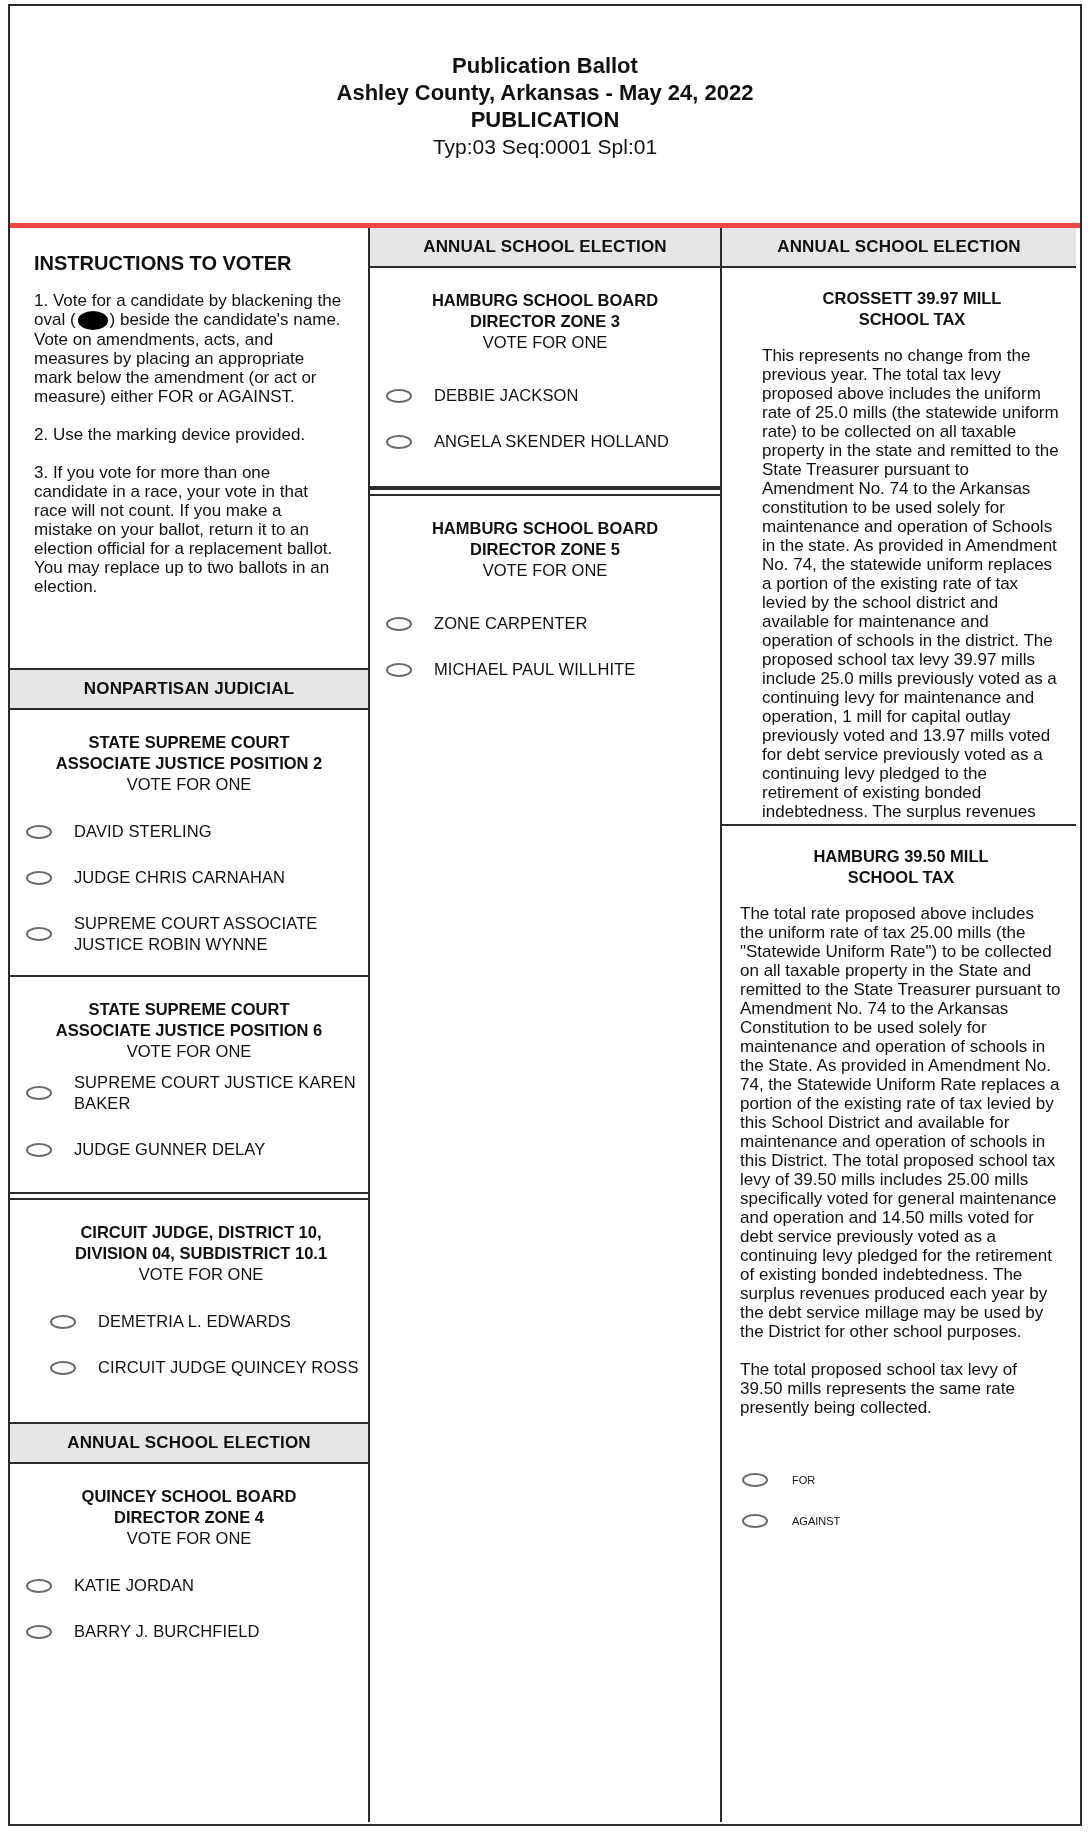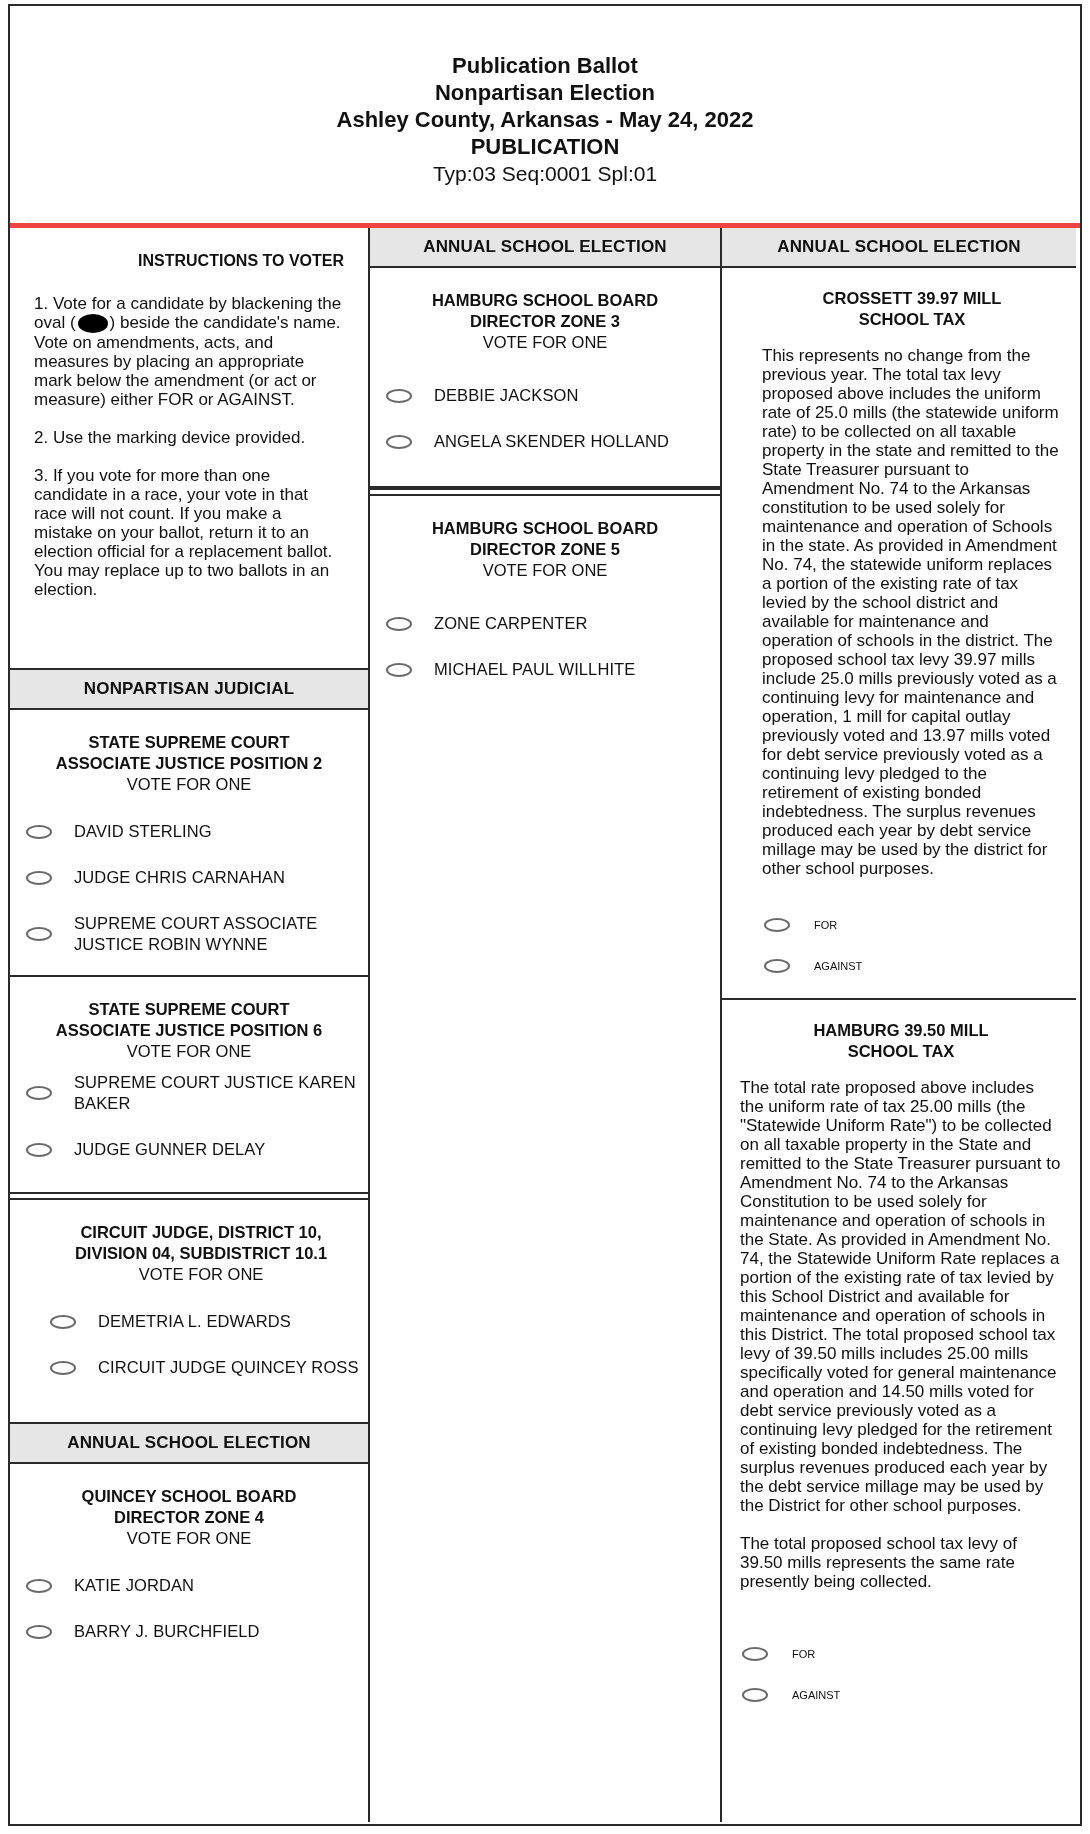--- a/index.html
+++ b/index.html
@@ -42,21 +42,21 @@
   .cands { margin-top:26px; }
   .cand-row { display:flex; align-items:center; margin:0 6px 25px 16px; }
   .oval {
     width:26px; height:14px; flex:0 0 26px;
     border:2px solid #6a6a6a; border-radius:50%;
     margin-right:22px; background:#fff;
   }
   .cand-name { font-size:16.5px; line-height:21px; letter-spacing:.1px; }
   
   .instructions { height:440px; padding:24px 24px 0 24px; overflow:hidden; }
-  .instructions h2 { font-size:16px; text-align:right; margin-bottom:24px; }
+  .instructions h2 { font-size:20px; text-align:left; margin-bottom:16px; }
   .instructions p { font-size:17px; line-height:19px; margin-bottom:19px; }
   .oval-filled {
     display:inline-block; width:30px; height:19px; background:#000;
     border-radius:50%; vertical-align:middle; margin:0 2px;
   }
   
   .measure { overflow:hidden; padding:0 14px 0 18px; }
   .measure .race-title { margin-top:20px; }
   .measure-body { font-size:17px; line-height:19px; margin-top:16px; }
   .measure-body + .measure-body { margin-top:19px; }
@@ -64,21 +64,20 @@
   .choice-row .oval { margin-right:24px; }
   .choice-label { font-size:11px; }
 </style>
 </head>
 <body>
 
 <div class="page">
 
   <div class="ballot-header">
     <div class="h-line">Publication Ballot</div>
-    <div class="h-line">Nonpartisan Election</div>
     <div class="h-line">Ashley County, Arkansas - May 24, 2022</div>
     <div class="h-line">PUBLICATION</div>
     <div class="h-sub">Typ:03 Seq:0001 Spl:01</div>
   </div>
 
   <div class="cols">
 
     <div class="col col-left">
 
       <div class="instructions">
@@ -213,21 +212,21 @@
           </div>
         </div>
       </div>
 
     </div>
 
     <div class="col col-right">
 
       <div class="graybar">ANNUAL SCHOOL ELECTION</div>
 
-      <div class="measure bb" style="height:732px;padding-left:40px;">
+      <div class="measure bb" style="height:558px;padding-left:40px;">
         <div class="race-title">
           <div>CROSSETT 39.97 MILL</div>
           <div>SCHOOL TAX</div>
         </div>
         <div class="measure-body">This represents no change from the previous year. The total tax levy proposed above includes the uniform rate of 25.0 mills (the statewide uniform rate) to be collected on all taxable property in the state and remitted to the State Treasurer pursuant to Amendment No. 74 to the Arkansas constitution to be used solely for maintenance and operation of Schools in the state. As provided in Amendment No. 74, the statewide uniform replaces a portion of the existing rate of tax levied by the school district and available for maintenance and operation of schools in the district. The proposed school tax levy 39.97 mills include 25.0 mills previously voted as a continuing levy for maintenance and operation, 1 mill for capital outlay previously voted and 13.97 mills voted for debt service previously voted as a continuing levy pledged to the retirement of existing bonded indebtedness. The surplus revenues produced each year by debt service millage may be used by the district for other school purposes.</div>
         <div class="choice-row" style="margin-top:40px;">
           <span class="oval"></span>
           <span class="choice-label">FOR</span>
         </div>
         <div class="choice-row" style="margin-top:27px;">

